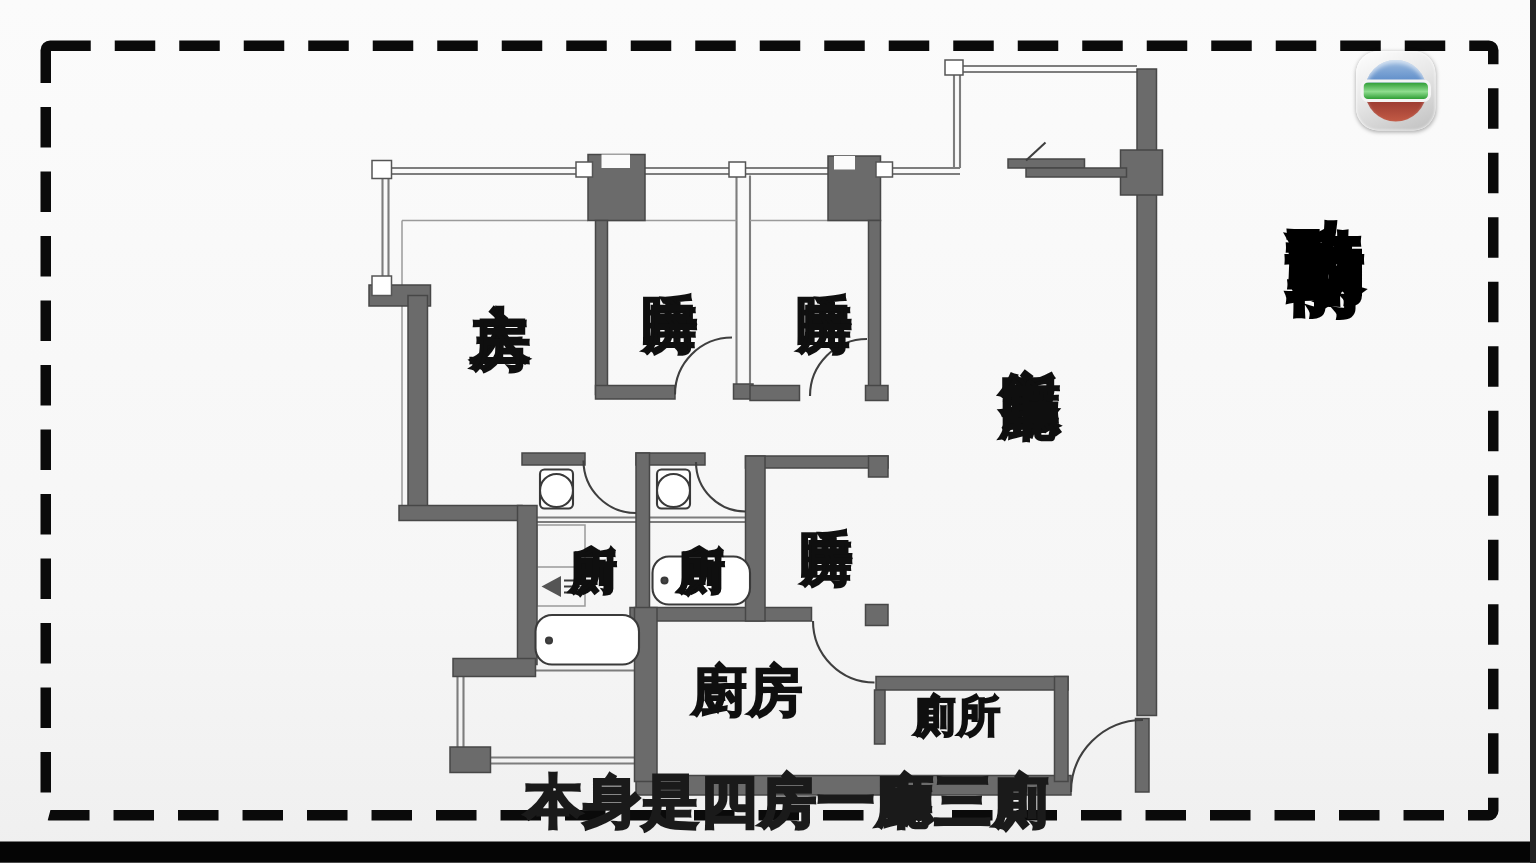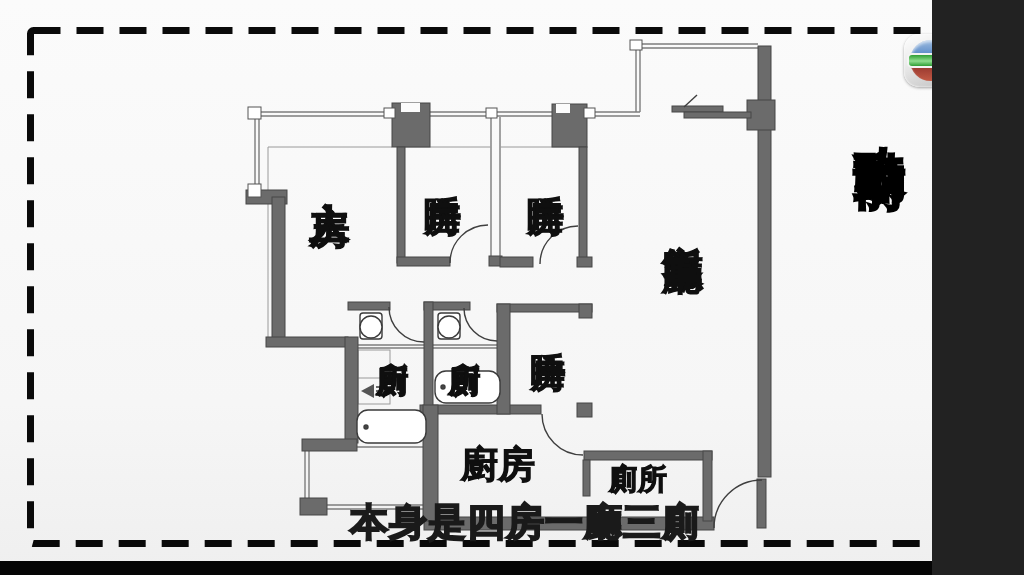--- a/index.html
+++ b/index.html
@@ -1,37 +1,37 @@
 <!DOCTYPE html>
 <html><head>
 <meta charset="utf-8">
 <style>
   html,body{margin:0;padding:0;background:#222;}
   #frame{
-    position:relative;width:932px;height:575px;overflow:hidden;
+    position:relative;width:1020px;height:575px;overflow:hidden;
     background:linear-gradient(180deg,#fbfbfb 0%,#f6f6f6 70%,#efefef 100%);
-    font-family:Liberation Serif, serif;
+    font-family:Liberation Mono, monospace;
   }
   #plan-svg{position:absolute;left:0;top:0;}
   .vlabel{
     position:absolute;writing-mode:vertical-rl;text-orientation:upright;
     font-weight:700;color:#0f0f0f;line-height:1.0;letter-spacing:2px;
     -webkit-text-stroke:1.2px #0f0f0f;white-space:nowrap;
   }
   .hlabel{
     position:absolute;font-weight:700;color:#0f0f0f;line-height:1.0;
     -webkit-text-stroke:1.2px #0f0f0f;white-space:nowrap;
   }
   #stage-label{
     position:absolute;left:853px;top:106px;writing-mode:vertical-rl;text-orientation:upright;
     font-size:52px;font-weight:900;color:#000;letter-spacing:6px;line-height:1.0;
     -webkit-text-stroke:2.5px #000;white-space:nowrap;
   }
   #caption{
-    position:absolute;left:350px;top:497px;font-size:38px;font-weight:700;
+    position:absolute;left:350px;top:509px;font-size:38px;font-weight:700;
     color:#ffffff;-webkit-text-stroke:2px #1a1a1a;letter-spacing:1px;
     white-space:nowrap;z-index:30;
   }
   #tvb-logo{
     position:absolute;left:904px;top:34px;width:53px;height:53px;border-radius:15px;
     background:linear-gradient(155deg,#ffffff 0%,#e8e8e8 45%,#bfbfbf 100%);
     box-shadow:0 1px 3px rgba(0,0,0,.35), inset 0 0 2px #fff;z-index:20;
   }
   #tvb-logo .globe{
     position:absolute;left:6px;top:6px;width:41px;height:41px;border-radius:50%;

